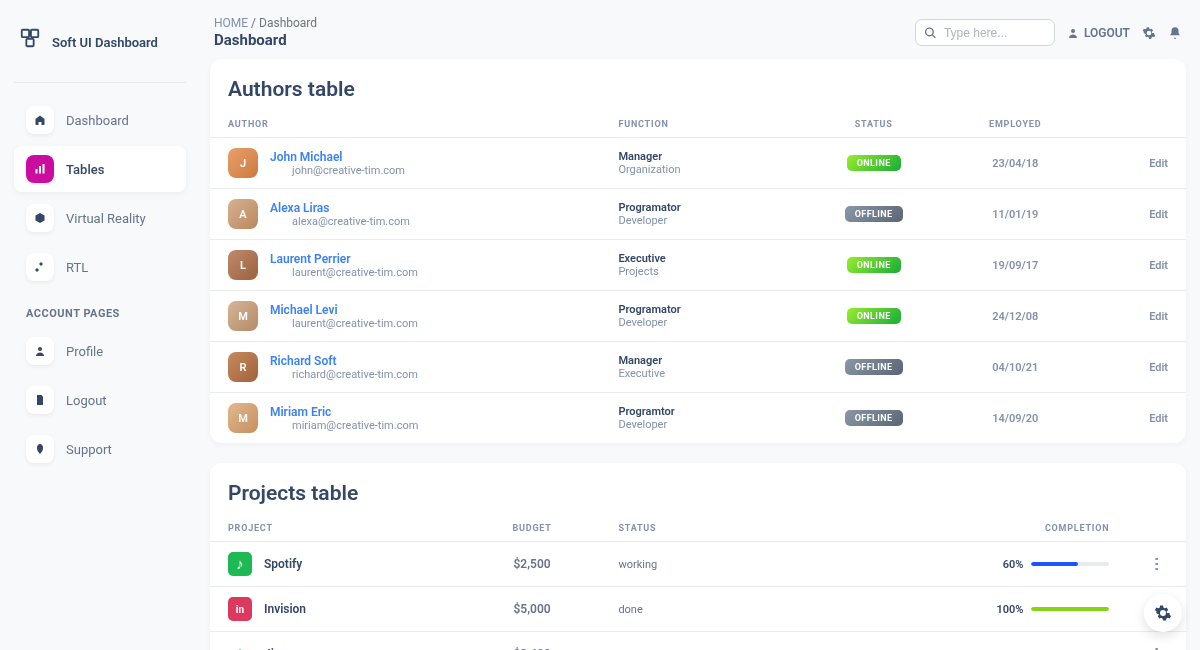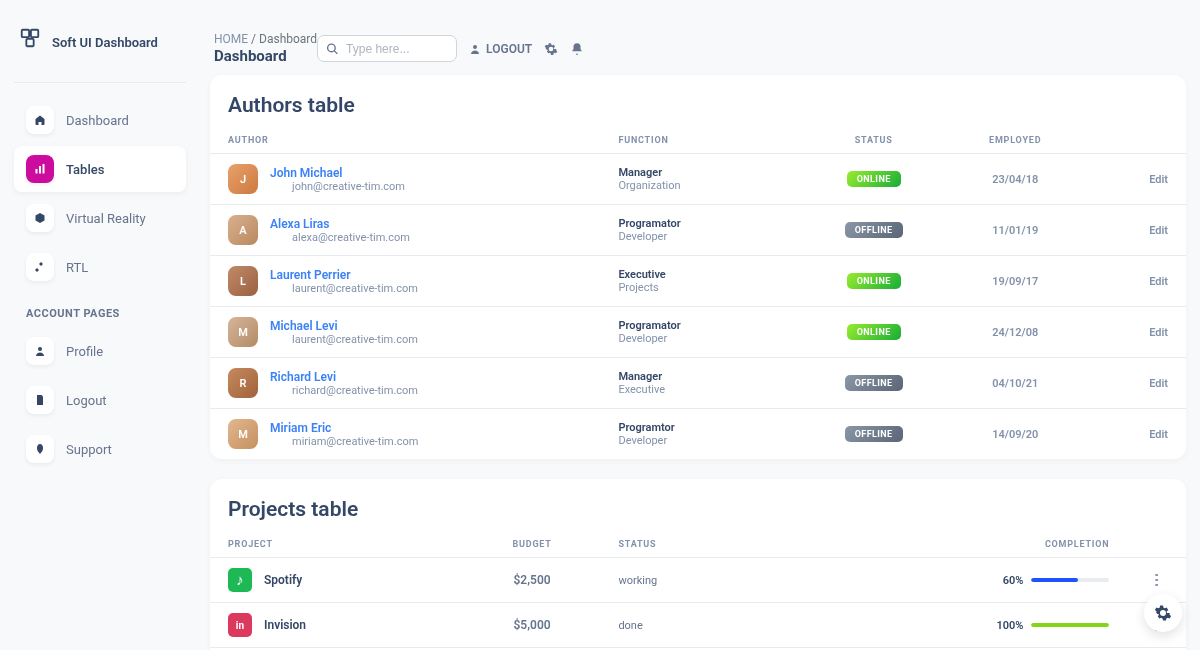--- a/index.html
+++ b/index.html
@@ -8,21 +8,21 @@
 .sidebar { width: 200px; padding: 20px 14px; flex-shrink: 0; }
 .brand { display: flex; align-items: flex-end; gap: 10px; padding: 6px 4px 32px 4px; border-bottom: 1px solid #e9ecef; margin-bottom: 14px; }
 .brand-icon { width: 24px; height: 24px; display: flex; align-items: center; justify-content: center; }
 .brand-text { font-size: 13px; font-weight: 600; color: #344767; }
 .nav-item { display: flex; align-items: center; gap: 12px; padding: 9px 12px; border-radius: 8px; margin-bottom: 3px; cursor: pointer; font-size: 13px; color: #67748e; }
 .nav-item.active { background: #fff; box-shadow: 0 2px 6px rgba(0,0,0,0.05); color: #344767; font-weight: 500; gap: 12px; }
 .nav-icon { width: 28px; height: 28px; border-radius: 8px; background: #fff; box-shadow: 0 2px 4px rgba(0,0,0,0.06); display: flex; align-items: center; justify-content: center; font-size: 11px; color: #344767; }
 .nav-item.active .nav-icon { background: #cb0c9f; color: #fff; }
 .nav-heading { font-size: 11px; font-weight: 700; color: #67748e; letter-spacing: 0.5px; padding: 14px 12px 8px; text-transform: uppercase; }
 .main { flex: 1; padding: 14px 14px 20px 10px; min-width: 0; }
-.topbar { display: flex; align-items: center; padding: 2px 4px 10px; margin-top: 16px; }
+.topbar { display: flex; align-items: center; justify-content: space-between; padding: 2px 4px 10px; }
 .breadcrumb-wrap { }
 .breadcrumb { font-size: 12px; color: #6c757d; }
 .breadcrumb .home { color: #8392ab; }
 .page-title { font-size: 15px; font-weight: 700; color: #344767; margin-top: 1px; }
 .top-right { display: flex; align-items: center; gap: 12px; }
 .search { position: relative; }
 .search input { width: 140px; height: 27px; border: 1px solid #d2d6da; border-radius: 7px; padding: 4px 10px 4px 28px; font-size: 12px; color: #495057; }
 .search input::placeholder { color: #adb5bd; }
 .search-icon { position: absolute; left: 9px; top: 50%; transform: translateY(-50%); color: #67748e; }
 .logout { display: flex; align-items: center; gap: 5px; font-size: 12px; font-weight: 600; color: #67748e; cursor: pointer; }
@@ -274,21 +274,21 @@
               </td>
               <td class="text-center"><span class="badge online">ONLINE</span></td>
               <td class="date-cell">24/12/08</td>
               <td class="edit-cell"><span class="edit-link">Edit</span></td>
             </tr>
             <tr>
               <td>
                 <div class="author-cell">
                   <div class="avatar" style="background:linear-gradient(135deg,#c78a5e,#a0623a)">R</div>
                   <div>
-                    <div class="author-name">Richard Levi</div>
+                    <div class="author-name">Richard Soft</div>
                     <div class="author-sub">richard@creative-tim.com</div>
                   </div>
                 </div>
               </td>
               <td>
                 <div class="func-main">Manager</div>
                 <div class="func-sub">Executive</div>
               </td>
               <td class="text-center"><span class="badge offline">OFFLINE</span></td>
               <td class="date-cell">04/10/21</td>

